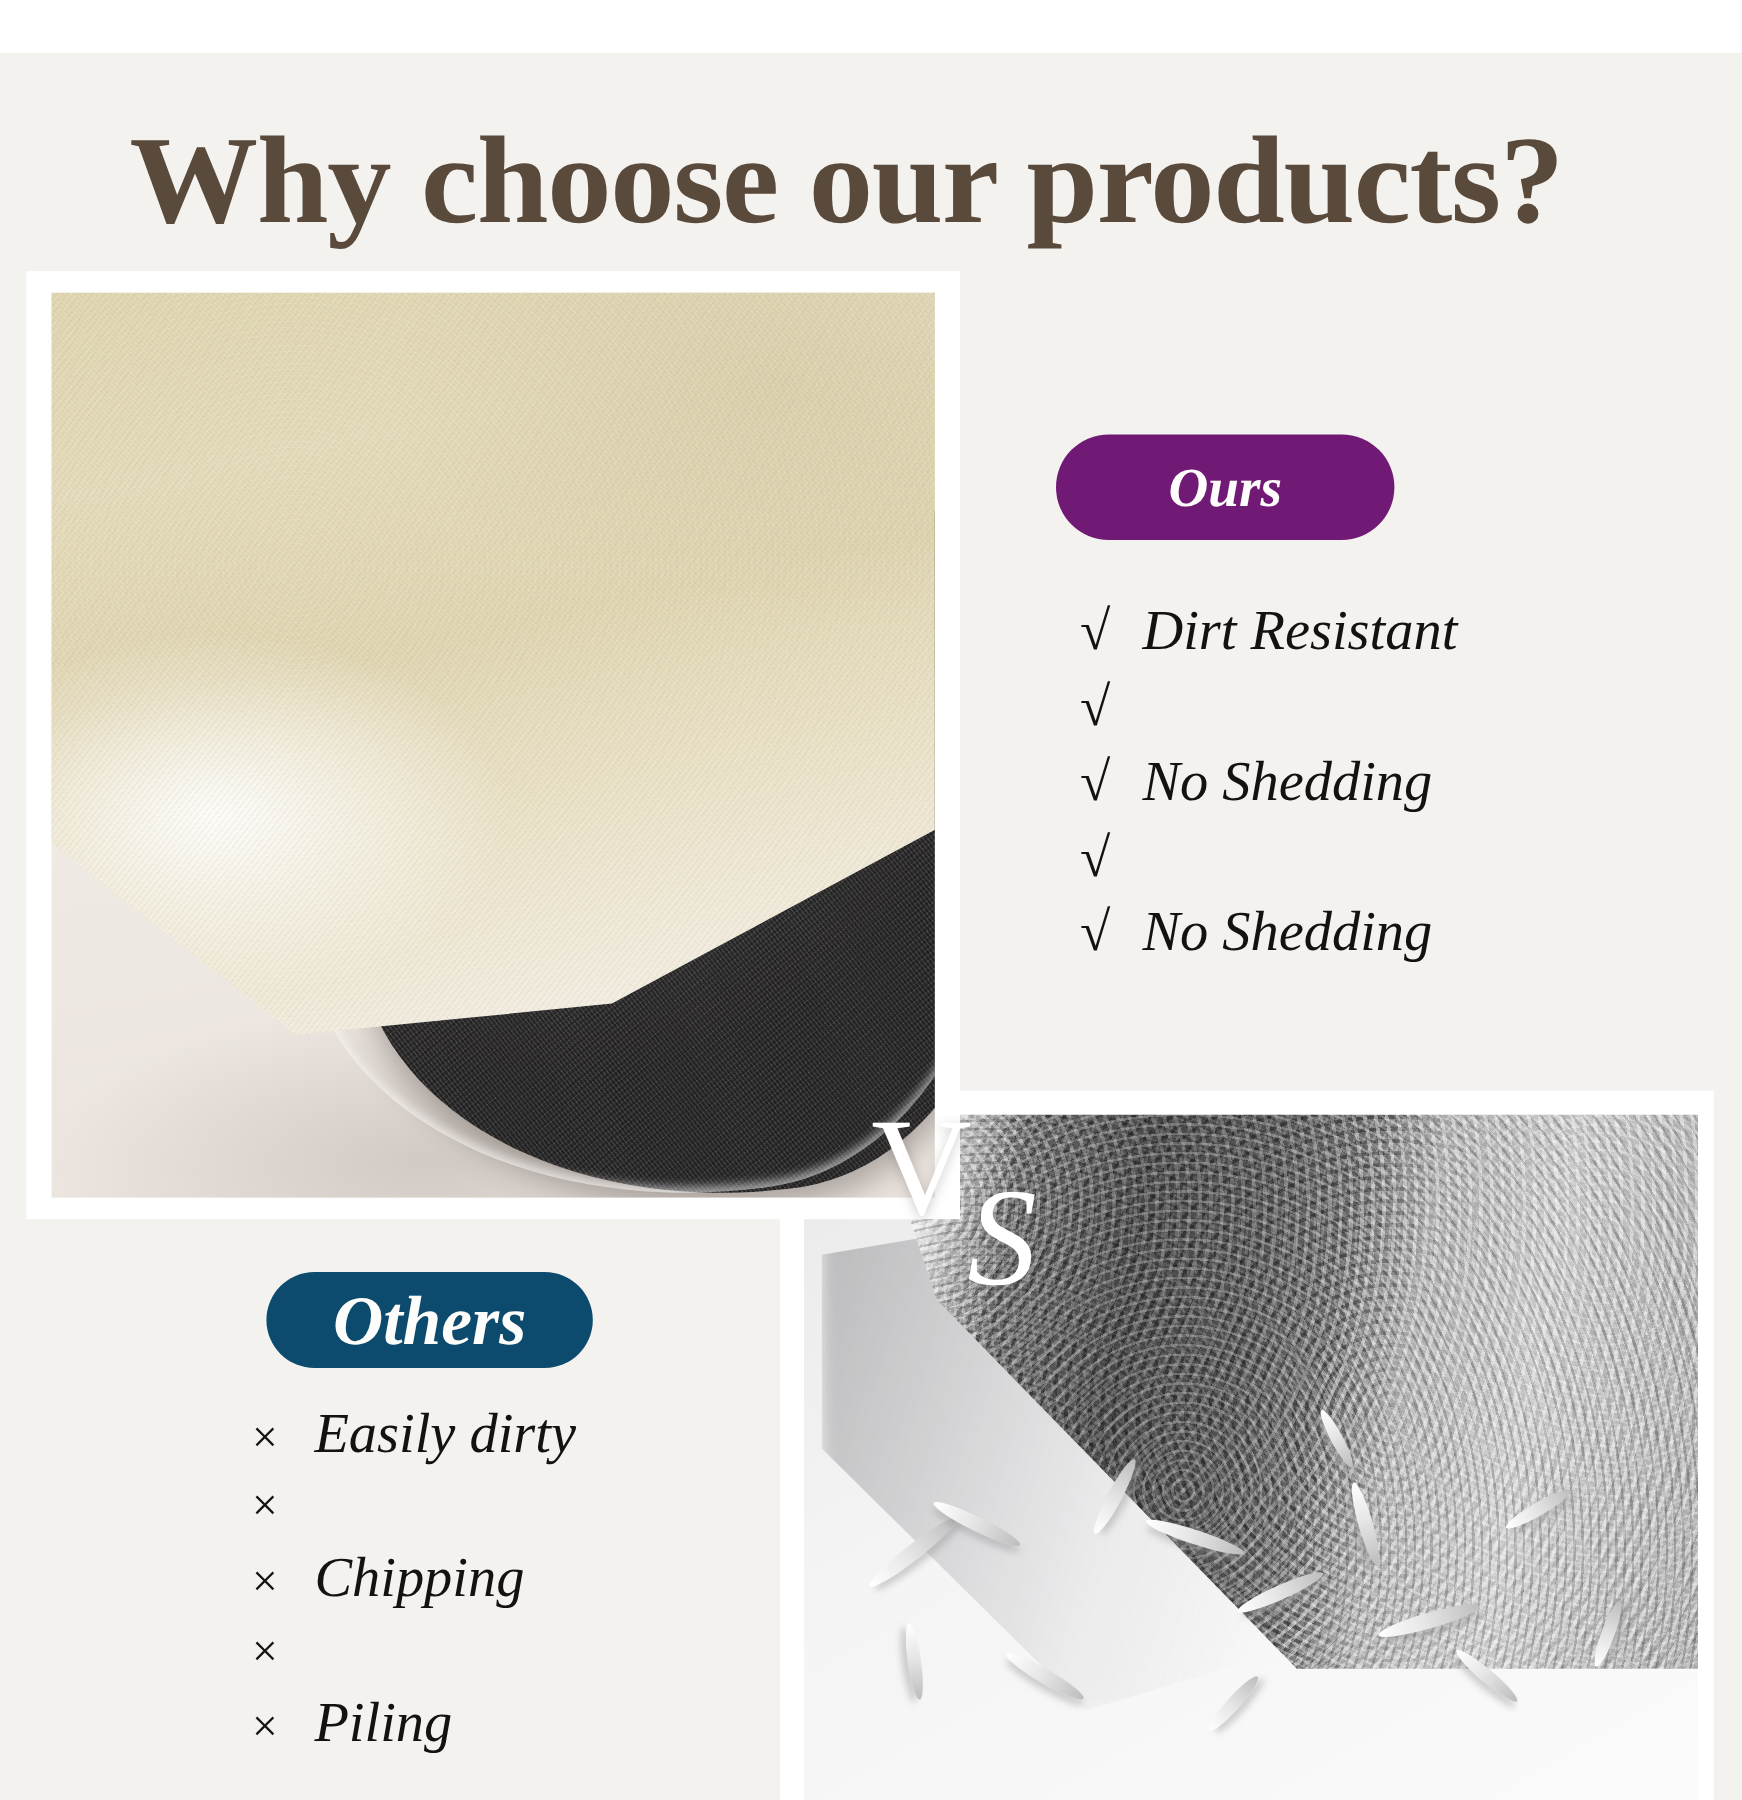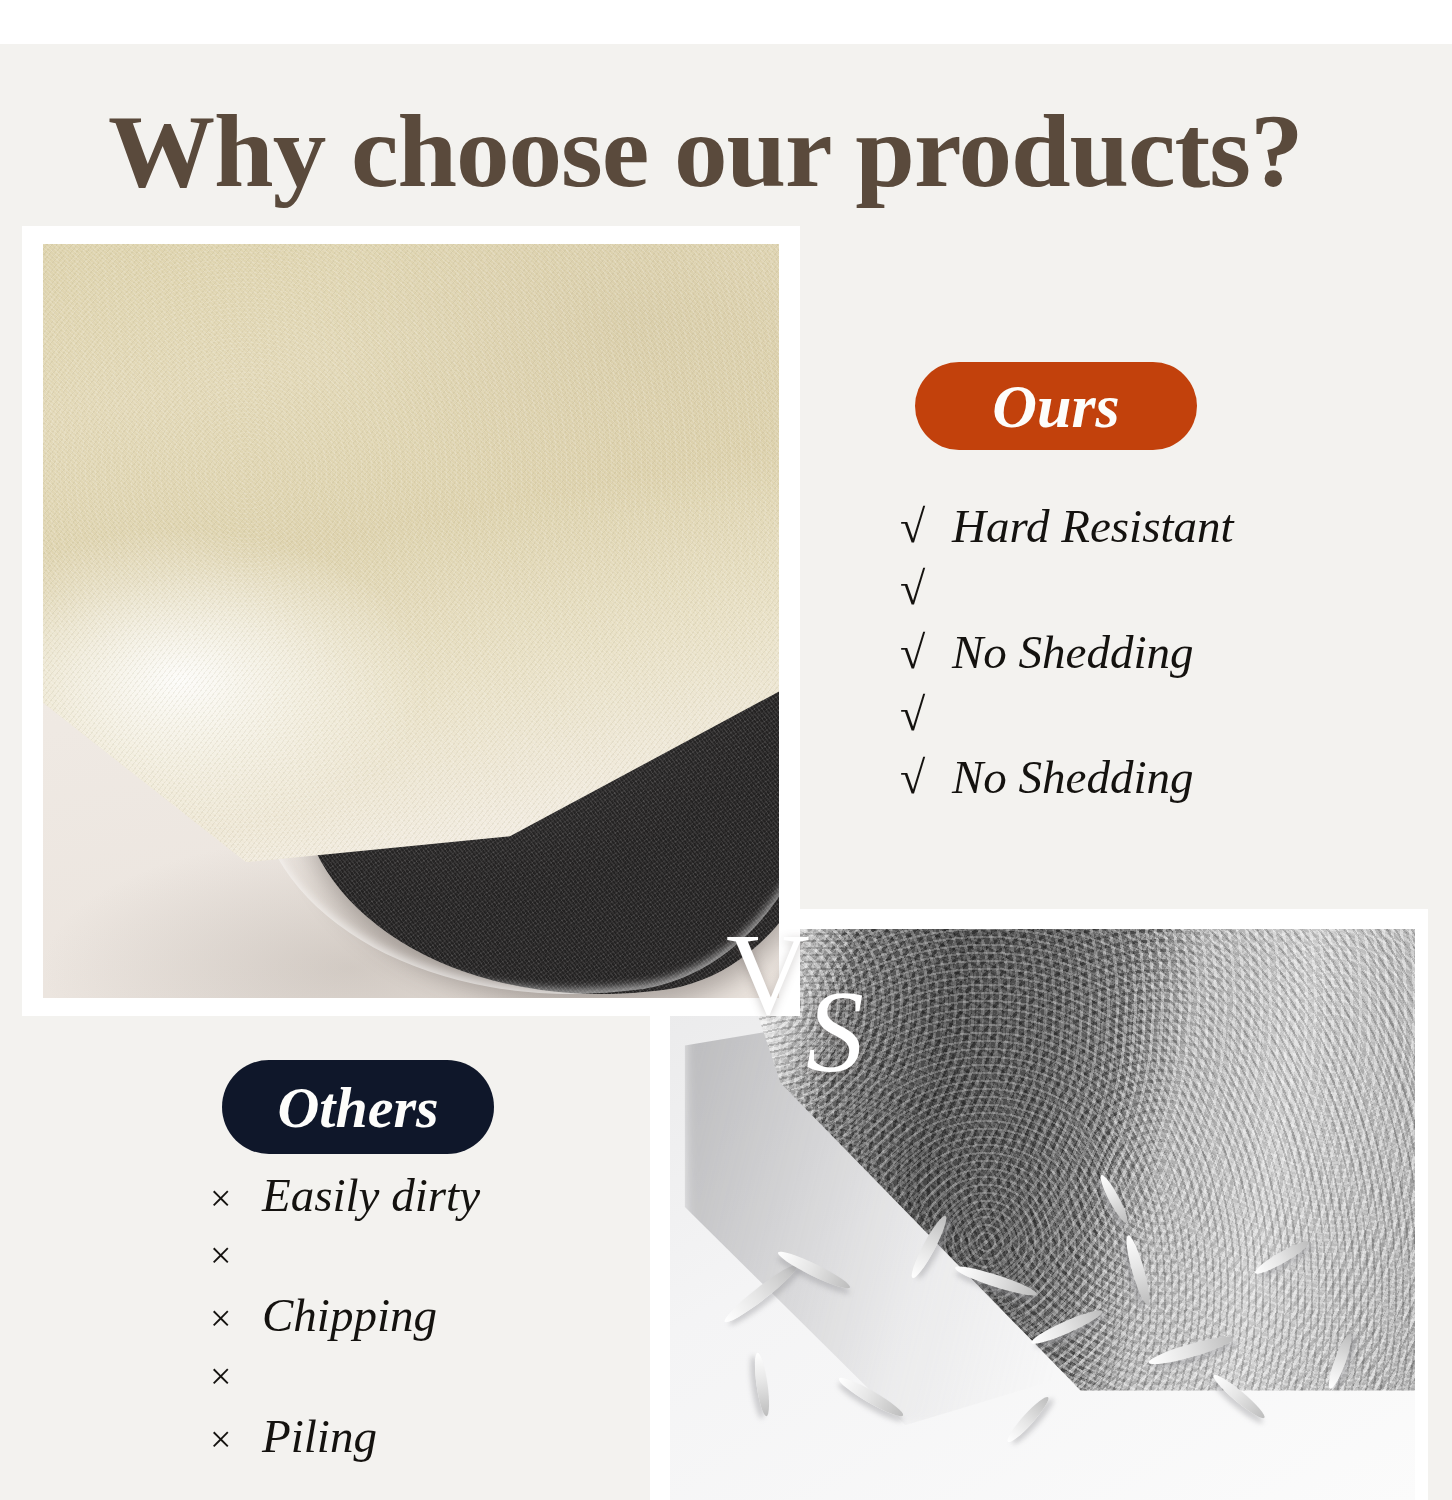--- a/index.html
+++ b/index.html
@@ -224,33 +224,33 @@
     align-items: center;
     justify-content: center;
     border-radius: 999px;
     color: #fdfdfb;
     font-family: "Liberation Serif", "DejaVu Serif", serif;
     font-style: italic;
     font-weight: 700;
     z-index: 6;
   }
   #badge-ours {
-    left: 915px;
+    left: 880px;
     top: 318px;
     width: 282px;
     height: 88px;
-    background: #c2410c;
-    font-size: 62px;
+    background: #701a75;
+    font-size: 46px;
   }
   #badge-others {
     left: 222px;
     top: 1016px;
     width: 272px;
-    height: 94px;
-    background: #0f172a;
+    height: 80px;
+    background: #0c4a6e;
     font-size: 58px;
   }
 
   
   .feature-list {
     position: absolute;
     list-style: none;
     margin: 0;
     padding: 0;
     z-index: 6;
@@ -321,21 +321,21 @@
   </div>
 
   <div class="vs" id="vs-v">V</div>
   <div class="vs" id="vs-s">S</div>
 
   <div class="badge" id="badge-ours">Ours</div>
 
   <ul class="feature-list" id="list-ours">
     <li class="feature-item">
       <span class="mark mark-check">√</span>
-      <span class="feature-text">Hard Resistant</span>
+      <span class="feature-text">Dirt Resistant</span>
     </li>
     <li class="feature-item">
       <span class="mark mark-check">√</span>
     </li>
     <li class="feature-item">
       <span class="mark mark-check">√</span>
       <span class="feature-text">No Shedding</span>
     </li>
     <li class="feature-item">
       <span class="mark mark-check">√</span>

